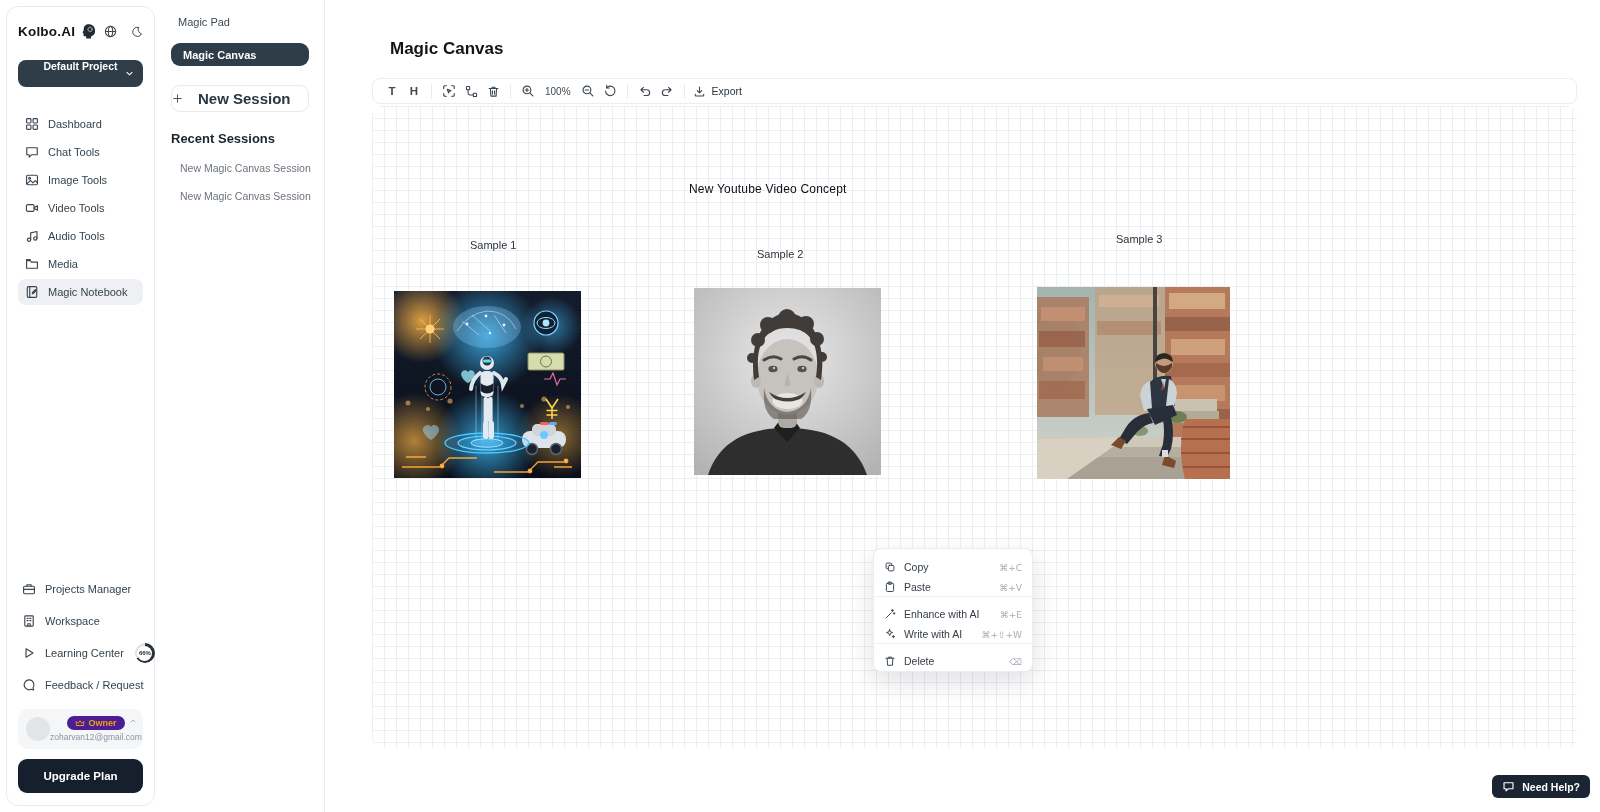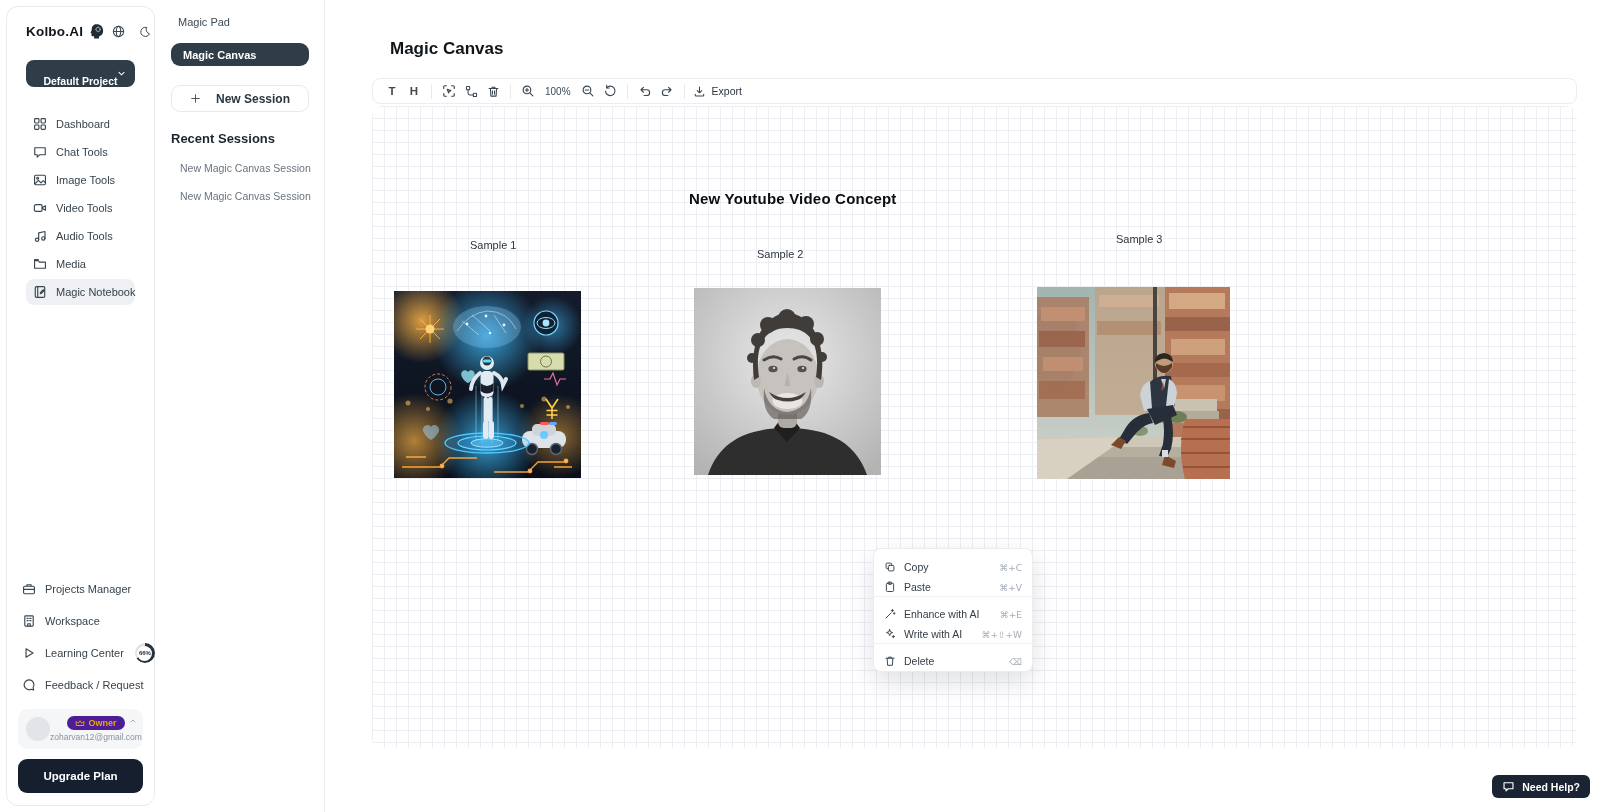--- a/index.html
+++ b/index.html
@@ -2,25 +2,25 @@
 <html><head>
 <meta charset="utf-8">
 <style>
   *{box-sizing:border-box;margin:0;padding:0}
   html,body{width:1600px;height:812px;overflow:hidden}
   body{font-family:"Liberation Sans","DejaVu Sans",sans-serif;background:#fff;color:#273139;position:relative}
   svg{display:block}
   .ic{fill:none;stroke:#3a4650;stroke-width:1.3;stroke-linecap:round;stroke-linejoin:round}
 
   
-  .sidebar{position:absolute;left:6px;top:6px;width:149px;height:800px;border:1px solid #e9eaee;border-radius:12px;background:#fff;padding:16px 19px}
+  .sidebar{position:absolute;left:6px;top:6px;width:149px;height:800px;border:1px solid #e9eaee;border-radius:12px;background:#fff;padding:16px 11px}
   .brand-row{display:flex;align-items:center;gap:6px}
   .brand-name{font-weight:bold;font-size:13.5px;color:#10161c;letter-spacing:.2px}
   .brand-icons{display:flex;align-items:center;gap:14px;margin-left:auto}
-  .project-btn{margin-top:20px;width:100%;height:27px;background:#2e3d47;color:#fff;border:none;border-radius:8px;font-size:10.5px;font-weight:bold;display:flex;align-items:flex-end;justify-content:center;position:relative;cursor:pointer;font-family:inherit}
+  .project-btn{margin-top:20px;width:100%;height:27px;background:#2e3d47;color:#fff;border:none;border-radius:8px;font-size:10.5px;font-weight:bold;display:flex;align-items:flex-start;justify-content:center;position:relative;cursor:pointer;font-family:inherit}
   .project-btn .chev{position:absolute;right:9px;top:9px}
   .nav{margin-top:24px;display:flex;flex-direction:column;gap:2px}
   .nav-item{display:flex;align-items:center;gap:9px;height:26px;padding:0 7px;border-radius:8px;font-size:11px;color:#36434d;font-weight:500;cursor:pointer;white-space:nowrap}
   .nav-item.active{background:#eef0f3}
   .sidebar-footer{position:absolute;left:11px;right:11px;bottom:12px}
   .footer-nav{display:flex;flex-direction:column;gap:8px}
   .footer-item{display:flex;align-items:center;gap:9px;height:24px;padding:0 4px;font-size:11px;color:#36434d;font-weight:500;cursor:pointer;white-space:nowrap}
   .ring{position:relative;width:20px;height:20px;border-radius:50%;background:conic-gradient(#25313b 0 66%,#dfe3e7 66% 100%);flex:0 0 auto;margin-left:2px}
   .ring::before{content:"";position:absolute;inset:2.5px;background:#fff;border-radius:50%}
   .ring span{position:absolute;inset:0;display:flex;align-items:center;justify-content:center;font-size:6px;color:#25313b;font-weight:bold;z-index:1}
@@ -29,37 +29,37 @@
   .user-meta{display:flex;flex-direction:column;align-items:center;gap:2px;flex:1;min-width:0}
   .owner-badge{background:#4c1d95;color:#e9a60b;font-size:9px;font-weight:bold;border-radius:9px;padding:2px 8px;display:inline-flex;align-items:center;gap:3px}
   .user-email{font-size:8.5px;color:#8b939b;white-space:nowrap;overflow:hidden;text-overflow:ellipsis;max-width:110px}
   .card-chev{position:absolute;right:6px;top:8px;opacity:.6}
   .upgrade-btn{width:100%;height:34px;background:#151f2d;color:#fff;border:none;border-radius:9px;font-size:11.5px;font-weight:bold;cursor:pointer;font-family:inherit}
 
   
   .sessions-panel{position:absolute;left:156px;top:0;width:169px;height:812px;border-right:1px solid #ececf0;background:#fff;padding:14px 15px}
   .pad-item{font-size:11px;color:#3d4a54;font-weight:500;padding:2px 7px;cursor:pointer}
   .canvas-pill{margin-top:13px;background:#2e3d47;color:#fff;font-size:11px;font-weight:bold;border-radius:9px;height:23px;display:flex;align-items:center;padding:0 12px;cursor:pointer}
-  .new-session-btn{margin-top:19px;width:100%;height:27px;background:#fff;border:1px solid #e7e9ec;border-radius:9px;display:flex;align-items:center;justify-content:center;gap:15px;font-size:12px;font-weight:bold;color:#2a3640;cursor:pointer;font-family:inherit}
+  .new-session-btn{margin-top:19px;width:100%;height:27px;background:#fff;border:1px solid #e7e9ec;border-radius:9px;display:flex;align-items:center;justify-content:flex-start;gap:15px;font-size:15px;font-weight:bold;color:#2a3640;cursor:pointer;font-family:inherit}
   .recent-title{margin-top:19px;font-size:13px;font-weight:bold;color:#1c252d}
   .session-item{display:flex;align-items:center;gap:9px;margin-top:16px;font-size:10.5px;color:#6b747d;cursor:pointer;white-space:nowrap}
 
   
   .main{position:absolute;left:357px;top:0;right:0;bottom:0}
   .page-title{position:absolute;left:33px;top:39px;font-size:17px;font-weight:bold;color:#10151a}
   .toolbar{position:absolute;left:15px;top:78px;width:1205px;height:26px;background:#fff;border:1px solid #ededf1;border-radius:8px;display:flex;align-items:center;padding:0 8px}
   .tool-btn{min-width:22px;height:20px;display:flex;align-items:center;justify-content:center;border-radius:5px;color:#3f4a54;font-size:11.5px;font-weight:bold;cursor:pointer;background:none;border:none;font-family:inherit}
   .tool-divider{width:1px;height:15px;background:#e8eaee;margin:0 6px}
   .zoom-label{font-size:10px;color:#3f4a54;margin:0 6px;cursor:default}
   .export-btn{display:flex;align-items:center;gap:6px;font-size:10.5px;font-weight:500;color:#2a3640;background:none;border:none;cursor:pointer;font-family:inherit;margin-left:2px}
 
   .canvas{position:absolute;left:15px;top:106px;width:1205px;height:642px;border-radius:10px;background-color:#fff;
     background-image:linear-gradient(to right,#edeef3 1px,transparent 1px),linear-gradient(to bottom,#edeef3 1px,transparent 1px);
     background-size:12px 12px}
-  .canvas-title{position:absolute;left:317px;top:84px;font-size:15px;font-weight:bold;color:#0b0e12;letter-spacing:.2px;cursor:move}
+  .canvas-title{position:absolute;left:317px;top:76px;font-size:12px;font-weight:normal;color:#0b0e12;letter-spacing:.2px;cursor:move}
   .sample-label{position:absolute;font-size:11px;color:#2e353c;cursor:move}
   .sample-img{position:absolute;cursor:move;overflow:hidden}
 
   
   .context-menu{position:absolute;left:516px;top:548px;width:160px;background:#fff;border:1px solid #ececf0;border-radius:8px;box-shadow:0 10px 26px rgba(16,24,40,.13);padding:4px 0;z-index:6}
   .menu-item{display:flex;align-items:flex-end;gap:8px;height:20px;padding:0 10px;font-size:10.5px;color:#333c45;cursor:pointer}
   .menu-shortcut{margin-left:auto;font-size:9px;color:#a4acb6;font-family:"DejaVu Sans",sans-serif}
   .menu-divider{height:1px;background:#f0f1f4;margin:3px 0}
 
   .help-btn{position:absolute;right:10px;bottom:14px;height:23px;background:#1b2433;color:#fff;border:none;border-radius:6px;display:flex;align-items:center;gap:7px;padding:0 10px;font-size:10.5px;font-weight:bold;cursor:pointer;font-family:inherit;z-index:6}

